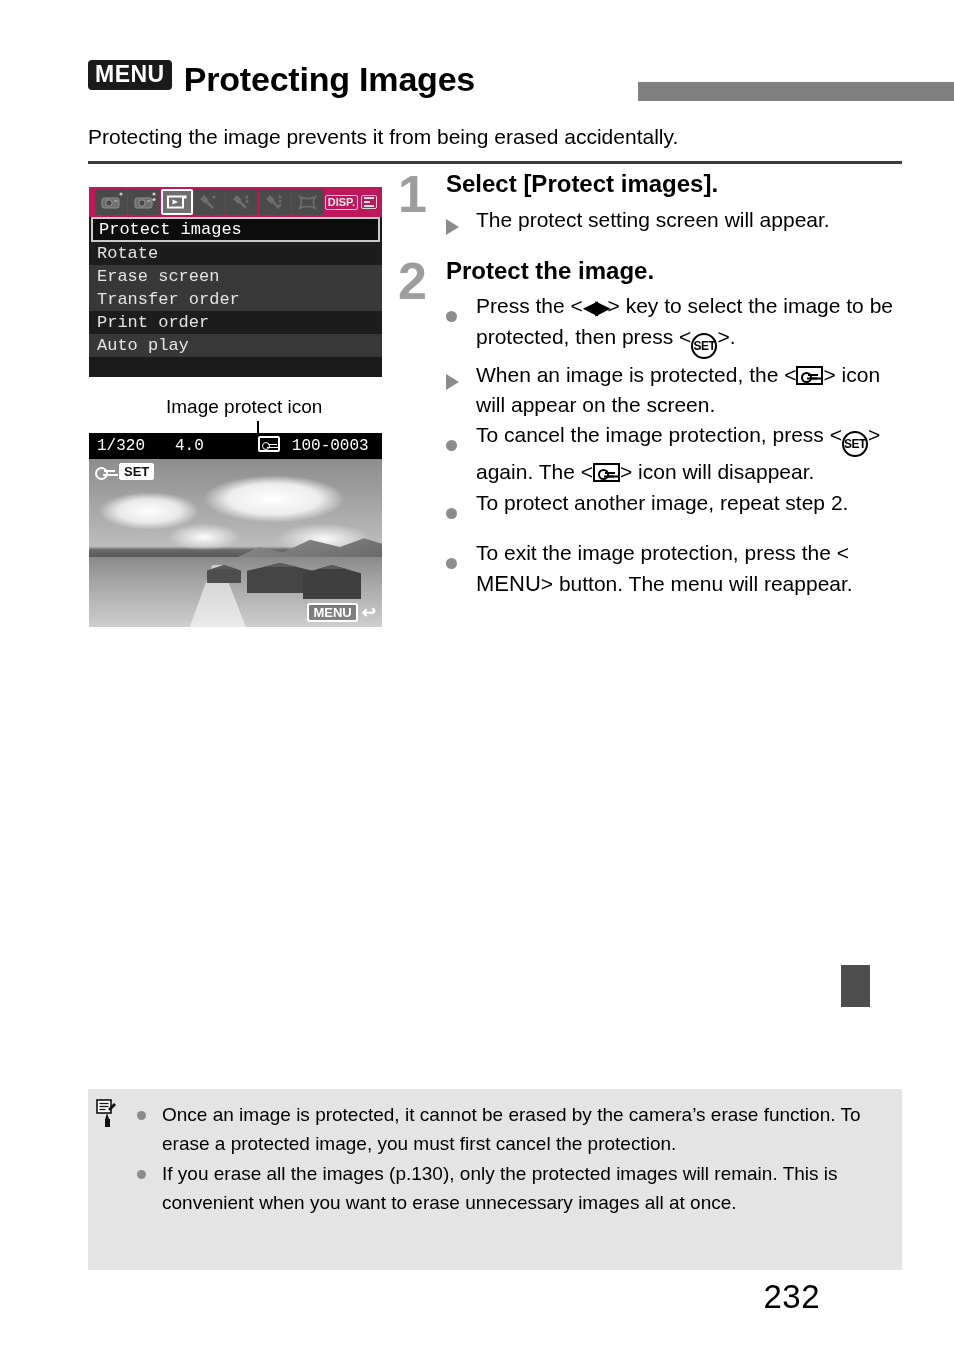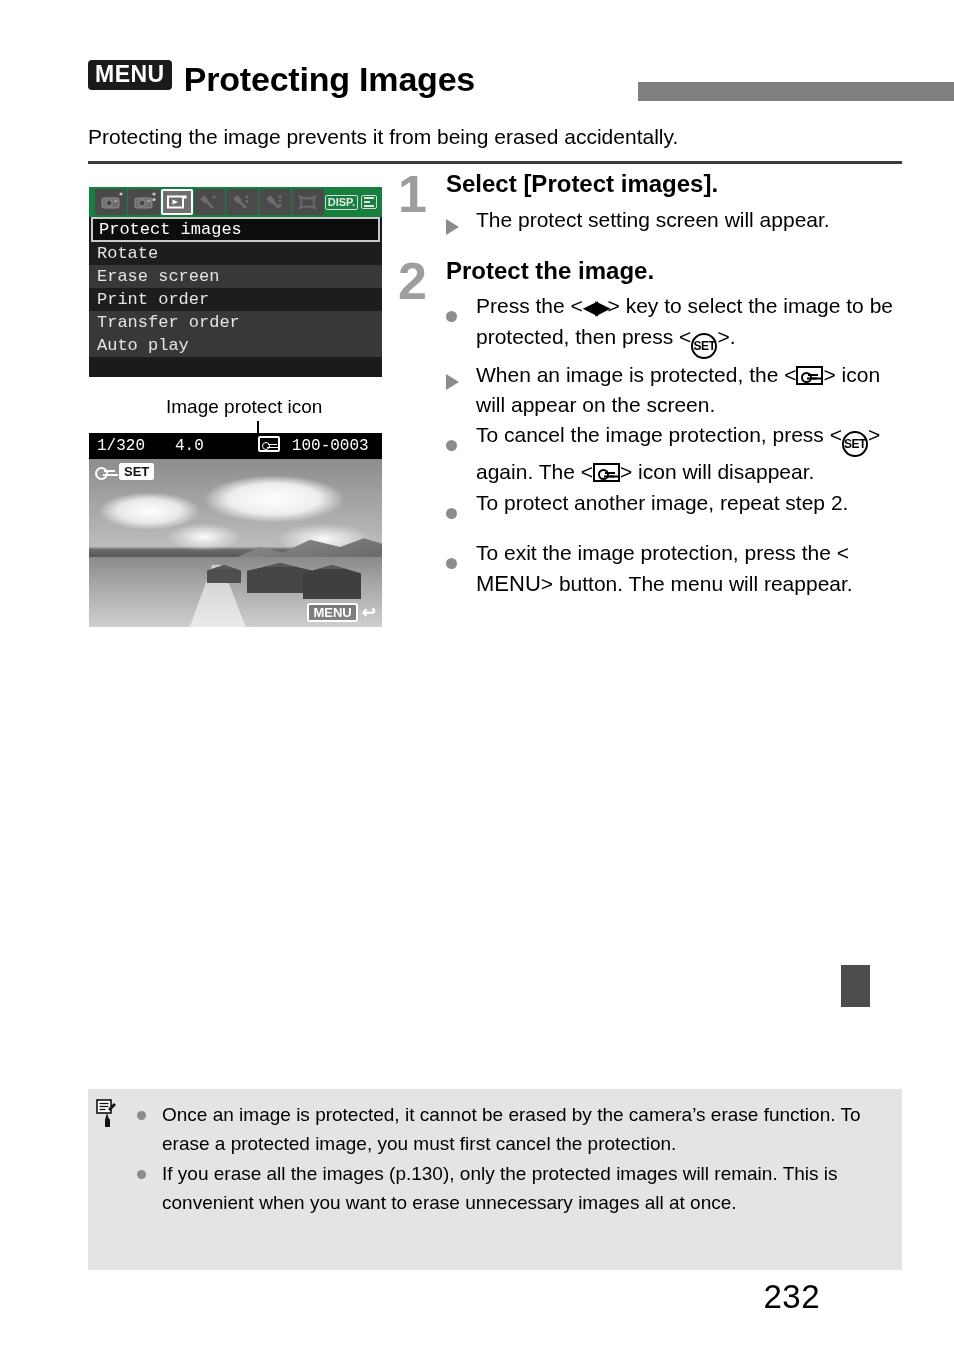--- a/index.html
+++ b/index.html
@@ -41,21 +41,21 @@
     width: 814px; height: 3px; background: #3b3b3b;
   }
 
   
   .cam-menu {
     position: absolute; left: 89px; top: 187px;
     width: 293px; height: 190px;
     background: #1b1b1b; overflow: hidden;
   }
   .cam-tabbar {
-    position: relative; height: 30px; background: #15803d;
+    position: relative; height: 30px; background: #be185d;
     display: flex; align-items: center; padding-left: 6px;
   }
   .tab {
     width: 33px; height: 26px; margin-right: 1px;
     background: #4a4a4a; border-radius: 2px;
     display: flex; align-items: center; justify-content: center;
     position: relative;
   }
   .tab.sel { background: #6f6f6f; border: 2px solid #ffffff; }
   .tab svg { display: block; }
@@ -400,25 +400,25 @@
     <div class="cam-rows">
       <div class="cam-row hl">
         <span>Protect images</span>
       </div>
       <div class="cam-row odd">
         <span>Rotate</span>
       </div>
       <div class="cam-row even">
         <span>Erase screen</span>
       </div>
+      <div class="cam-row even">
+        <span>Transfer order</span>
+      </div>
       <div class="cam-row odd">
         <span>Print order</span>
-      </div>
-      <div class="cam-row even">
-        <span>Transfer order</span>
       </div>
       <div class="cam-row even">
         <span>Auto play</span>
       </div>
     </div>
   </div>
 
   <div class="callout-label">Image protect icon</div>
   <div class="callout-line"></div>
 

